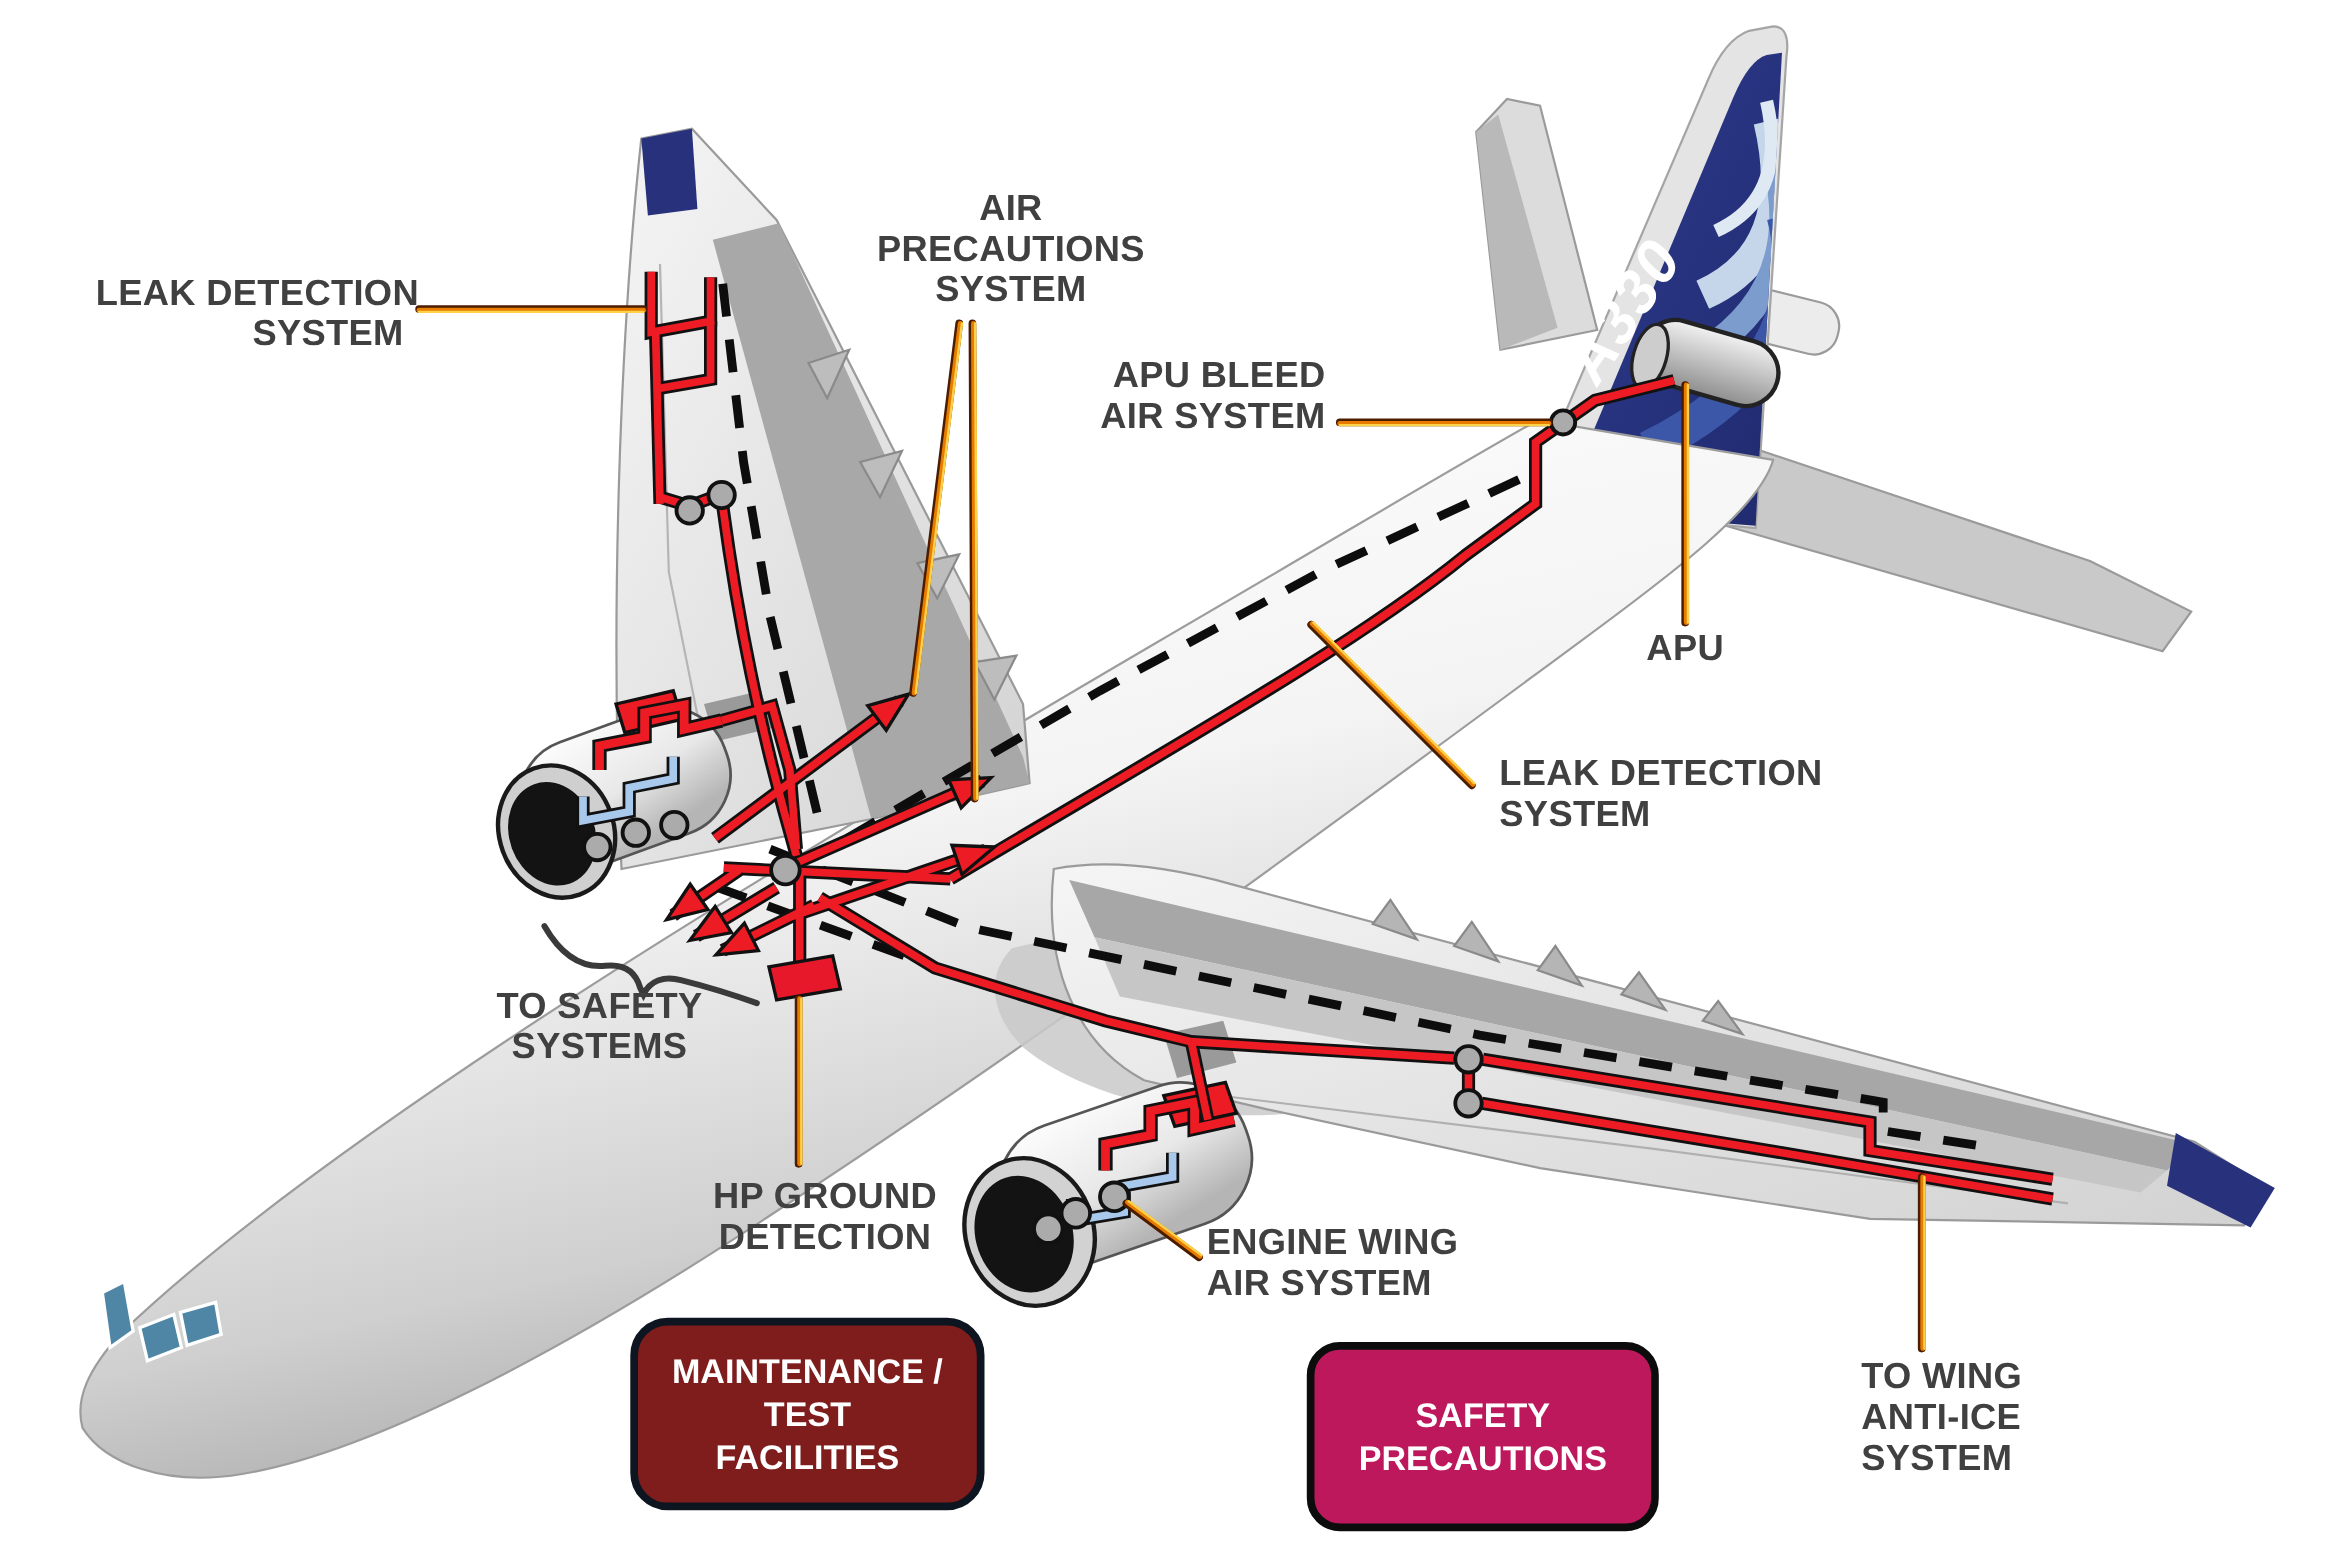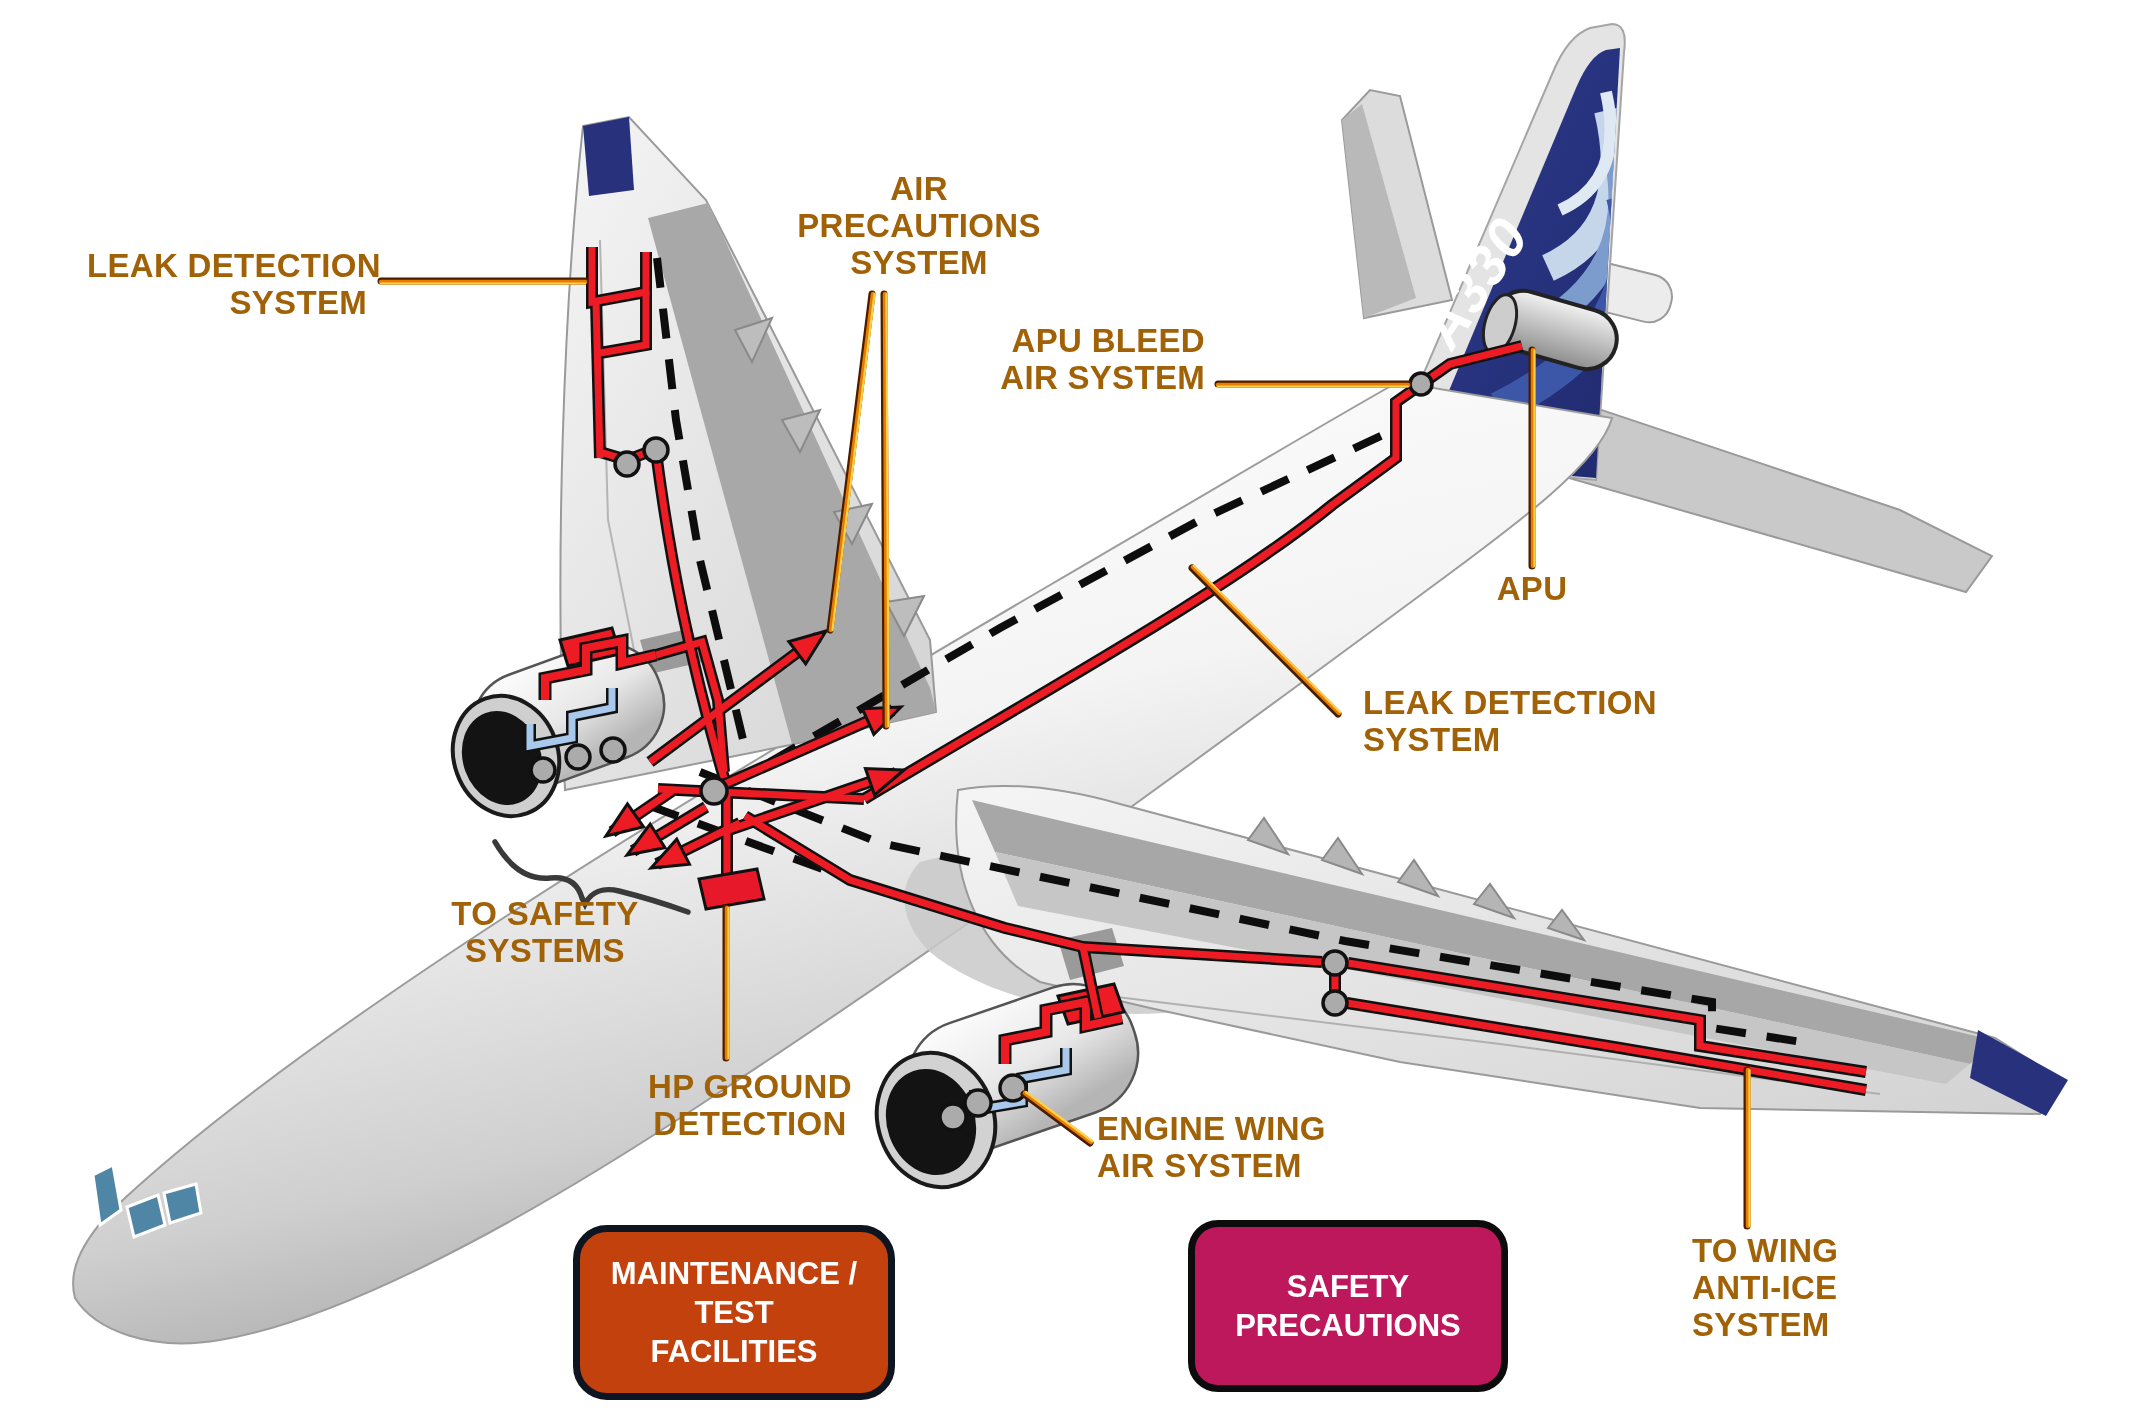--- a/index.html
+++ b/index.html
@@ -1,26 +1,26 @@
 <!DOCTYPE html>
 <html><head>
 <meta charset="utf-8">
 <style>
   html,body{margin:0;padding:0;background:#ffffff;}
   .stage{position:relative;width:2133px;height:1423px;background:#ffffff;overflow:hidden;
          font-family:"Liberation Sans", sans-serif;}
   .scene{position:absolute;left:0;top:0;width:2133px;height:1423px;}
-  .diagram-label{position:absolute;color:#a16207;font-weight:bold;font-size:33px;line-height:37px;
+  .diagram-label{position:absolute;color:#404040;font-weight:bold;font-size:33px;line-height:37px;
                  letter-spacing:0.3px;white-space:nowrap;}
   .diagram-label span{display:block;}
   .ta-r{text-align:right;} .ta-c{text-align:center;} .ta-l{text-align:left;}
   .nav-button{position:absolute;display:flex;flex-direction:column;align-items:center;justify-content:center;
               color:#ffffff;font-weight:bold;font-size:31px;line-height:39px;text-align:center;
               box-sizing:border-box;cursor:pointer;}
-  #btn-maintenance{left:573px;top:1225px;width:322px;height:175px;background:#c2410c;
+  #btn-maintenance{left:573px;top:1198px;width:322px;height:175px;background:#7f1d1d;
                    border:7px solid #0d1520;border-radius:34px;}
   #btn-safety{left:1188px;top:1220px;width:320px;height:172px;background:#be185d;
               border:7px solid #0c0c0c;border-radius:30px;}
   #lbl-leak-left{left:87px;top:247px;width:280px;}
   #lbl-aircond{left:769px;top:170px;width:300px;}
   #lbl-apubleed{left:955px;top:322px;width:250px;}
   #lbl-apu{left:1487px;top:570px;width:90px;}
   #lbl-leakright{left:1363px;top:684px;width:330px;}
   #lbl-tovarious{left:395px;top:895px;width:300px;}
   #lbl-hpground{left:600px;top:1068px;width:300px;text-align:center;}

